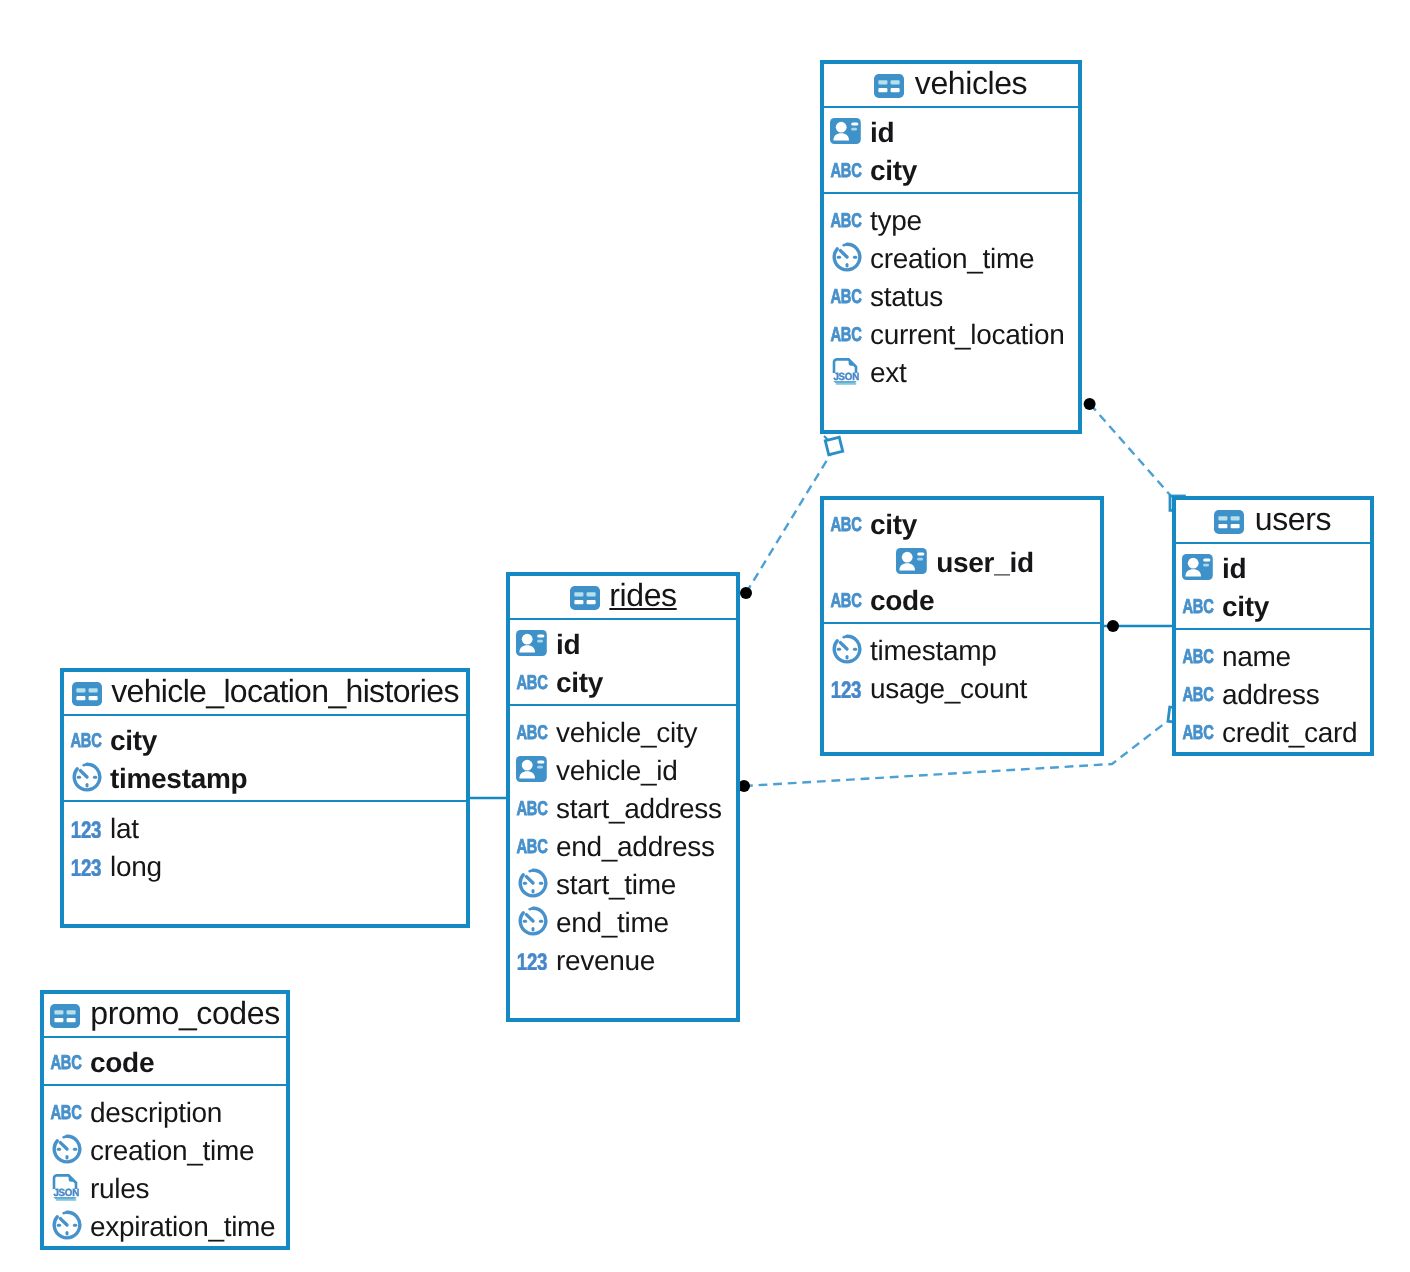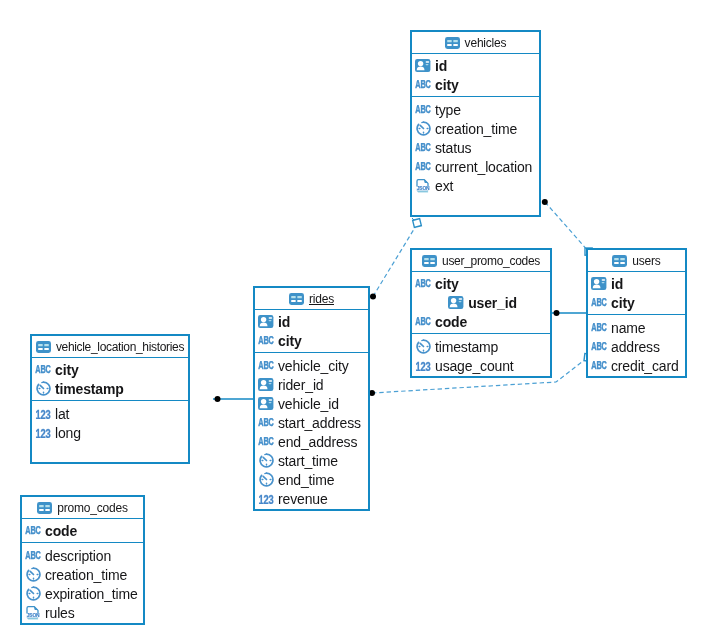--- a/index.html
+++ b/index.html
@@ -2,21 +2,21 @@
 <html><head>
 <meta charset="utf-8">
 <style>
   html,body{margin:0;padding:0;}
   body{width:705px;height:636px;background:#ffffff;position:relative;overflow:hidden;
        font-family:"Liberation Sans",sans-serif;}
   #wire{position:absolute;left:0;top:0;z-index:1;}
   .tbl{position:absolute;background:#fff;border:2px solid #1489c4;box-sizing:border-box;
        color:#161618;z-index:2;}
   .hd{box-sizing:border-box;border-bottom:1px solid #1489c4;display:flex;align-items:center;
-      justify-content:center;font-size:12px;letter-spacing:-0.2px;}
+      justify-content:center;font-size:16px;letter-spacing:-0.2px;}
   .hd .tic{margin-right:5px;display:flex;}
   .sec{box-sizing:border-box;border-bottom:1px solid #1489c4;}
   .sec.last{border-bottom:none;}
   .row{display:flex;align-items:center;font-size:14px;letter-spacing:-0.15px;}
   .row .ic{width:16px;margin-left:3px;margin-right:4px;flex:0 0 16px;display:flex;
            align-items:center;justify-content:center;}
   .b{font-weight:bold;}
 </style>
 </head>
 <body>
@@ -113,29 +113,20 @@
             <path d="M9.3 0.6 v2.1 a1.2 1.2 0 0 0 1.2 1.2 h2.6 Z" fill="#3e92c9"></path>
             <rect x="1" y="7.5" width="14" height="4.1" fill="#fff"></rect>
             <text x="1.7" y="11" font-family="Liberation Sans" font-size="5.2" font-weight="bold" fill="#4687ca" stroke="#4687ca" stroke-width="0.2" textLength="12.8" lengthAdjust="spacingAndGlyphs">JSON</text>
             <line x1="2.9" y1="12.8" x2="13.1" y2="12.8" stroke="#82c7de" stroke-width="1.2"></line>
           </svg>
         </span>ext</div>
   </div>
 </div>
 
 <div class="tbl" style="left:410px;top:248px;width:142px;height:130px;">
-  <div class="hd" style="height:22px;letter-spacing:-0.3px;"><span class="tic">
-        <svg width="15" height="12" viewBox="0 0 15 12">
-          <rect x="0" y="0" width="15" height="12" rx="2.4" fill="#3e92c9"></rect>
-          <rect x="2.2" y="3.1" width="4.5" height="2.1" rx="0.5" fill="#b5e0ec"></rect>
-          <rect x="8.3" y="3.1" width="4.5" height="2.1" rx="0.5" fill="#b5e0ec"></rect>
-          <rect x="2.2" y="7" width="4.5" height="2.1" rx="0.5" fill="#ffffff"></rect>
-          <rect x="8.3" y="7" width="4.5" height="2.1" rx="0.5" fill="#ffffff"></rect>
-        </svg>
-      </span>user_promo_codes</div>
   <div class="sec" style="padding:2px 0;">
     <div class="row b" style="height:19px;"><span class="ic">
           <svg width="16" height="9" viewBox="0 0 16 9">
             <text x="0.2" y="8.3" font-family="Liberation Sans" font-size="10" font-weight="bold" fill="#4690cb" stroke="#4690cb" stroke-width="0.4" textLength="15.6" lengthAdjust="spacingAndGlyphs">ABC</text>
           </svg>
         </span>city</div>
     <div class="row b" style="height:19px;justify-content:center;"><span class="ic">
           <svg width="16" height="13" viewBox="0 0 16 13">
             <rect x="0" y="0" width="15.4" height="13" rx="2.2" fill="#3e92c9"></rect>
             <circle cx="5.6" cy="4.6" r="2.7" fill="#fff"></circle>
@@ -251,29 +242,20 @@
           </svg>
         </span>vehicle_city</div>
     <div class="row" style="height:19px;"><span class="ic">
           <svg width="16" height="13" viewBox="0 0 16 13">
             <rect x="0" y="0" width="15.4" height="13" rx="2.2" fill="#3e92c9"></rect>
             <circle cx="5.6" cy="4.6" r="2.7" fill="#fff"></circle>
             <path d="M1.7 11.3 C1.7 8.6 3.4 7.6 5.6 7.6 C7.8 7.6 9.5 8.6 9.5 11.3 Z" fill="#fff"></path>
             <rect x="10.6" y="2.2" width="3.6" height="1.6" rx="0.8" fill="#fff"></rect>
             <rect x="10.6" y="4.9" width="2.9" height="1.4" rx="0.7" fill="#a9d7ec"></rect>
           </svg>
-        </span>rider_id</div>
-    <div class="row" style="height:19px;"><span class="ic">
-          <svg width="16" height="13" viewBox="0 0 16 13">
-            <rect x="0" y="0" width="15.4" height="13" rx="2.2" fill="#3e92c9"></rect>
-            <circle cx="5.6" cy="4.6" r="2.7" fill="#fff"></circle>
-            <path d="M1.7 11.3 C1.7 8.6 3.4 7.6 5.6 7.6 C7.8 7.6 9.5 8.6 9.5 11.3 Z" fill="#fff"></path>
-            <rect x="10.6" y="2.2" width="3.6" height="1.6" rx="0.8" fill="#fff"></rect>
-            <rect x="10.6" y="4.9" width="2.9" height="1.4" rx="0.7" fill="#a9d7ec"></rect>
-          </svg>
         </span>vehicle_id</div>
     <div class="row" style="height:19px;"><span class="ic">
           <svg width="16" height="9" viewBox="0 0 16 9">
             <text x="0.2" y="8.3" font-family="Liberation Sans" font-size="10" font-weight="bold" fill="#4690cb" stroke="#4690cb" stroke-width="0.4" textLength="15.6" lengthAdjust="spacingAndGlyphs">ABC</text>
           </svg>
         </span>start_address</div>
     <div class="row" style="height:19px;"><span class="ic">
           <svg width="16" height="9" viewBox="0 0 16 9">
             <text x="0.2" y="8.3" font-family="Liberation Sans" font-size="10" font-weight="bold" fill="#4690cb" stroke="#4690cb" stroke-width="0.4" textLength="15.6" lengthAdjust="spacingAndGlyphs">ABC</text>
           </svg>
@@ -307,21 +289,21 @@
           </svg>
         </span>end_time</div>
     <div class="row" style="height:19px;"><span class="ic">
           <svg width="16" height="10" viewBox="0 0 16 10">
             <text x="0.4" y="9.8" font-family="Liberation Sans" font-size="12" font-weight="bold" fill="#4687ca" stroke="#4687ca" stroke-width="0.3" textLength="15.2" lengthAdjust="spacingAndGlyphs">123</text>
           </svg>
         </span>revenue</div>
   </div>
 </div>
 
-<div class="tbl" style="left:30px;top:334px;width:160px;height:130px;">
+<div class="tbl" style="left:30px;top:334px;width:205px;height:130px;">
   <div class="hd" style="height:22px;letter-spacing:-0.33px;"><span class="tic">
         <svg width="15" height="12" viewBox="0 0 15 12">
           <rect x="0" y="0" width="15" height="12" rx="2.4" fill="#3e92c9"></rect>
           <rect x="2.2" y="3.1" width="4.5" height="2.1" rx="0.5" fill="#b5e0ec"></rect>
           <rect x="8.3" y="3.1" width="4.5" height="2.1" rx="0.5" fill="#b5e0ec"></rect>
           <rect x="2.2" y="7" width="4.5" height="2.1" rx="0.5" fill="#ffffff"></rect>
           <rect x="8.3" y="7" width="4.5" height="2.1" rx="0.5" fill="#ffffff"></rect>
         </svg>
       </span>vehicle_location_histories</div>
   <div class="sec" style="padding:2px 0;">
@@ -390,36 +372,36 @@
               <line x1="7.5" y1="7.5" x2="4.2" y2="4.3"></line>
             </g>
             <g stroke="#4892cc" stroke-width="1.5" stroke-linecap="round">
               <line x1="3.1" y1="7.6" x2="3.8" y2="7.6"></line>
               <line x1="11.2" y1="7.6" x2="11.9" y2="7.6"></line>
               <line x1="7.5" y1="11.3" x2="7.5" y2="12"></line>
             </g>
           </svg>
         </span>creation_time</div>
     <div class="row" style="height:19px;"><span class="ic">
-          <svg width="15" height="15" viewBox="0 0 15 15">
-            <g stroke="#4892cc" fill="none" stroke-width="1.7" stroke-linecap="round">
-              <path d="M7.5 1.1 A 6.4 6.4 0 1 1 2.6 3.4"></path>
-              <path d="M7.5 1.1 l-1.7 0.5" stroke-width="1.3"></path>
-              <line x1="7.5" y1="7.5" x2="4.2" y2="4.3"></line>
-            </g>
-            <g stroke="#4892cc" stroke-width="1.5" stroke-linecap="round">
-              <line x1="3.1" y1="7.6" x2="3.8" y2="7.6"></line>
-              <line x1="11.2" y1="7.6" x2="11.9" y2="7.6"></line>
-              <line x1="7.5" y1="11.3" x2="7.5" y2="12"></line>
-            </g>
-          </svg>
-        </span>expiration_time</div>
-    <div class="row" style="height:19px;"><span class="ic">
           <svg width="16" height="14" viewBox="0 0 16 14">
             <path d="M3.1 0.7 h6.2 l3.7 3.7 v6 a1.5 1.5 0 0 1 -1.5 1.5 h-8 a1.5 1.5 0 0 1 -1.5 -1.5 v-8.2 a1.5 1.5 0 0 1 1.1 -1.5 Z" fill="none" stroke="#3e92c9" stroke-width="1.3"></path>
             <path d="M9.3 0.6 v2.1 a1.2 1.2 0 0 0 1.2 1.2 h2.6 Z" fill="#3e92c9"></path>
             <rect x="1" y="7.5" width="14" height="4.1" fill="#fff"></rect>
             <text x="1.7" y="11" font-family="Liberation Sans" font-size="5.2" font-weight="bold" fill="#4687ca" stroke="#4687ca" stroke-width="0.2" textLength="12.8" lengthAdjust="spacingAndGlyphs">JSON</text>
             <line x1="2.9" y1="12.8" x2="13.1" y2="12.8" stroke="#82c7de" stroke-width="1.2"></line>
           </svg>
         </span>rules</div>
+    <div class="row" style="height:19px;"><span class="ic">
+          <svg width="15" height="15" viewBox="0 0 15 15">
+            <g stroke="#4892cc" fill="none" stroke-width="1.7" stroke-linecap="round">
+              <path d="M7.5 1.1 A 6.4 6.4 0 1 1 2.6 3.4"></path>
+              <path d="M7.5 1.1 l-1.7 0.5" stroke-width="1.3"></path>
+              <line x1="7.5" y1="7.5" x2="4.2" y2="4.3"></line>
+            </g>
+            <g stroke="#4892cc" stroke-width="1.5" stroke-linecap="round">
+              <line x1="3.1" y1="7.6" x2="3.8" y2="7.6"></line>
+              <line x1="11.2" y1="7.6" x2="11.9" y2="7.6"></line>
+              <line x1="7.5" y1="11.3" x2="7.5" y2="12"></line>
+            </g>
+          </svg>
+        </span>expiration_time</div>
   </div>
 </div>
 
 </body></html>

